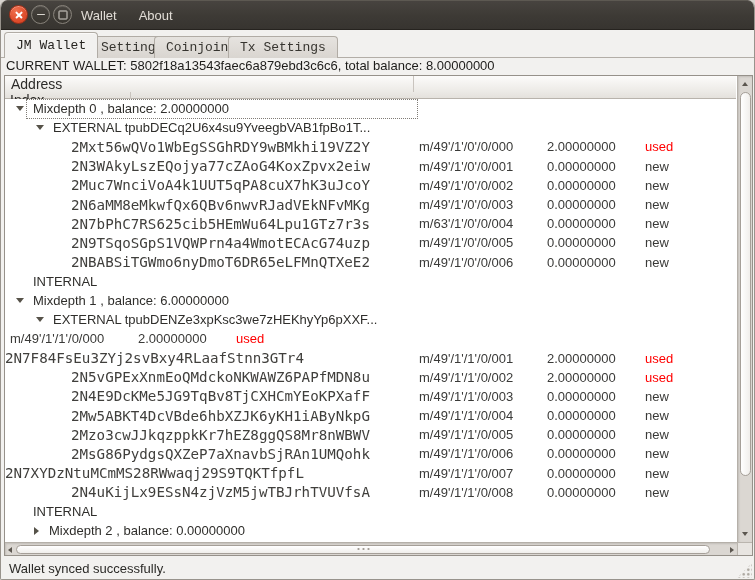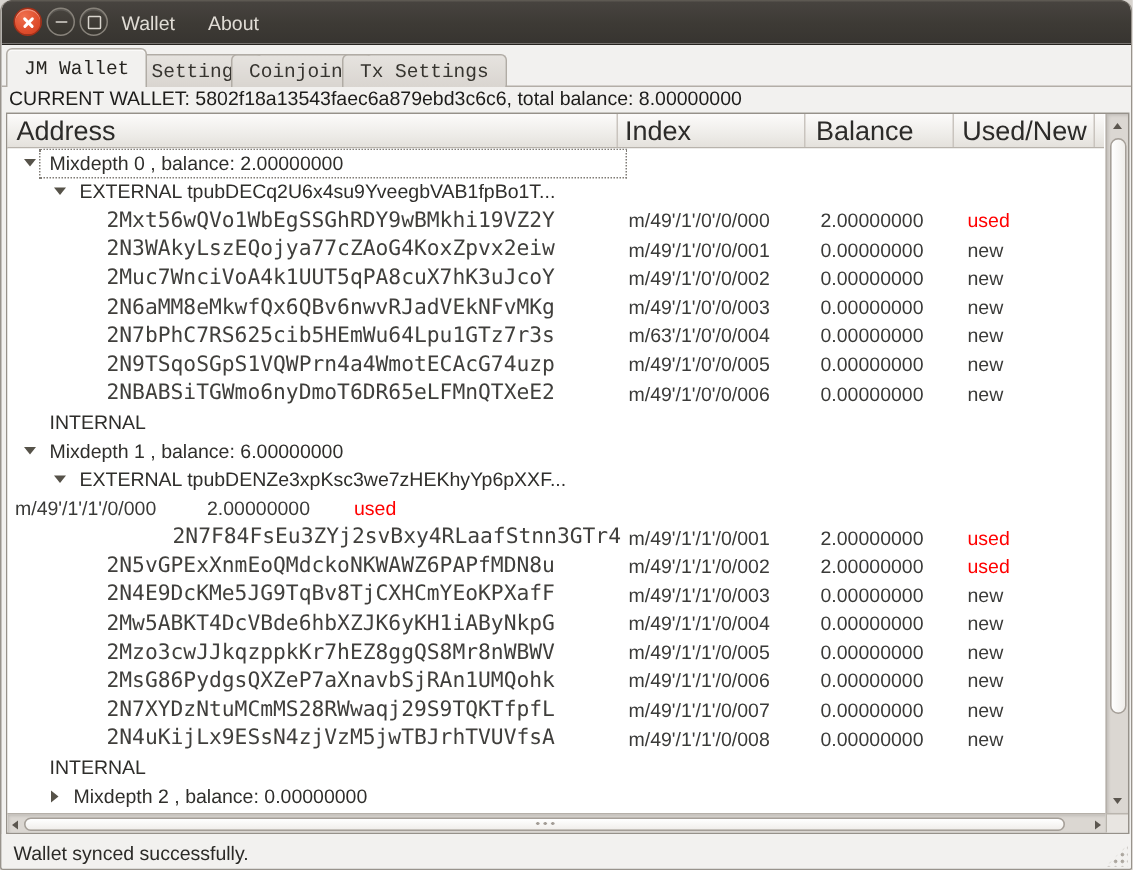--- a/index.html
+++ b/index.html
@@ -87,21 +87,21 @@
   
   .tree {
     position:absolute; left:3px; top:75px; width:749px; height:481px;
     border:1px solid #96918a; background:#fff;
   }
   .thead {
     position:absolute; left:0; top:0; height:23px; right:16px;
     display:flex;
     background:linear-gradient(#fcfbfa, #eceae6 70%, #e4e1dc 100%);
     border-bottom:1px solid #b8b3ac;
-    font-size:18px; color:#2c2b29;
+    font-size:14px; color:#2c2b29;flex-direction:column;
   }
   .th {
     display:flex; align-items:center; padding-left:6px;
     border-right:1px solid #c9c4be;
     height:100%;
   }
   .th-address { width:409px; }
   .th-index   { width:126px; padding-left:5px; }
   .th-balance { width:99px;  padding-left:7px; }
   .th-used    { width:95px;  padding-left:6px; }
@@ -349,21 +349,21 @@
           <div class="cell cell-index"></div>
           <div class="cell cell-balance"></div>
           <div class="cell cell-status"></div>
         </div>
         <div class="row">
           <div class="cell cell-index">m/49'/1'/1'/0/000</div>
           <div class="cell cell-balance">2.00000000</div>
           <div class="cell cell-status used">used</div>
         </div>
         <div class="row">
-          <div class="cell cell-address" style=" justify-content: flex-end;">
+          <div class="cell cell-address" style="">
             <span class="mono">2N7F84FsEu3ZYj2svBxy4RLaafStnn3GTr4</span>
           </div>
           <div class="cell cell-index">m/49'/1'/1'/0/001</div>
           <div class="cell cell-balance">2.00000000</div>
           <div class="cell cell-status used">used</div>
         </div>
         <div class="row">
           <div class="cell cell-address" style="padding-left: 66px;">
             <span class="mono">2N5vGPExXnmEoQMdckoNKWAWZ6PAPfMDN8u</span>
           </div>
@@ -397,21 +397,21 @@
         </div>
         <div class="row">
           <div class="cell cell-address" style="padding-left: 66px;">
             <span class="mono">2MsG86PydgsQXZeP7aXnavbSjRAn1UMQohk</span>
           </div>
           <div class="cell cell-index">m/49'/1'/1'/0/006</div>
           <div class="cell cell-balance">0.00000000</div>
           <div class="cell cell-status new">new</div>
         </div>
         <div class="row">
-          <div class="cell cell-address" style="padding-left: 66px;">
+          <div class="cell cell-address" style="">
             <span class="mono">2N7XYDzNtuMCmMS28RWwaqj29S9TQKTfpfL</span>
           </div>
           <div class="cell cell-index">m/49'/1'/1'/0/007</div>
           <div class="cell cell-balance">0.00000000</div>
           <div class="cell cell-status new">new</div>
         </div>
         <div class="row">
           <div class="cell cell-address" style="padding-left: 66px;">
             <span class="mono">2N4uKijLx9ESsN4zjVzM5jwTBJrhTVUVfsA</span>
           </div>

